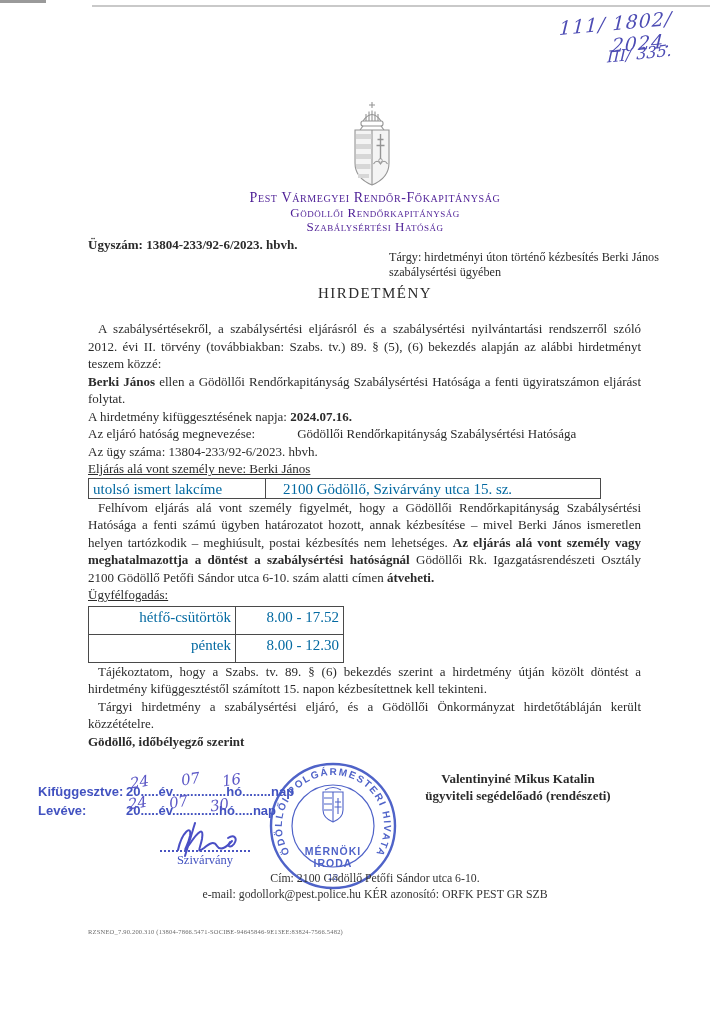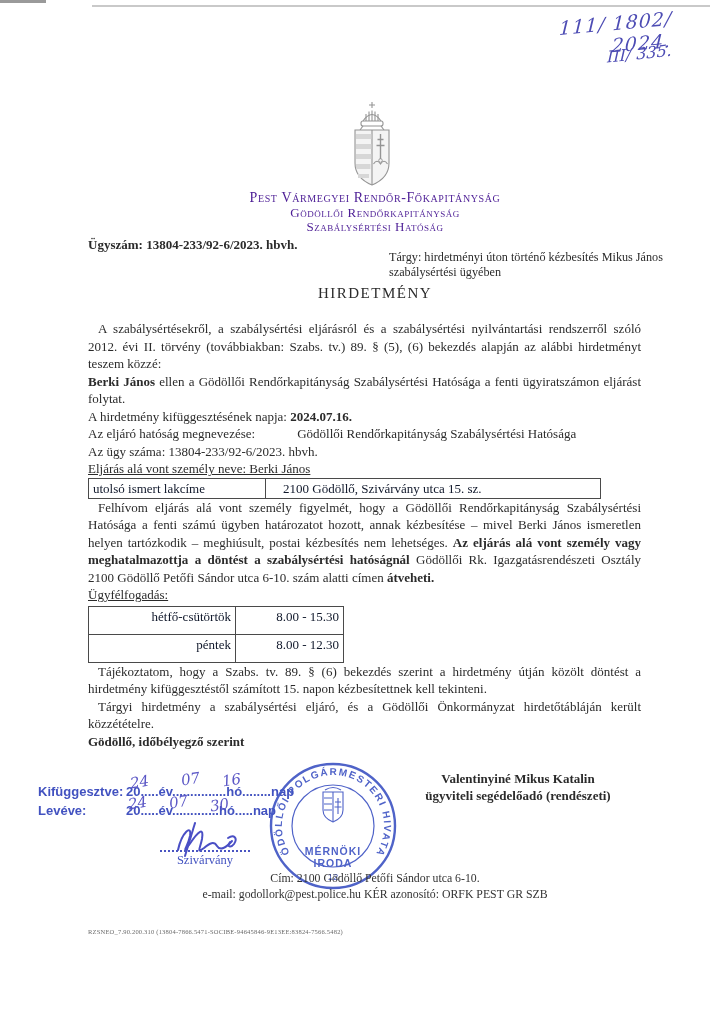--- a/index.html
+++ b/index.html
@@ -31,21 +31,21 @@
   
   .content{left:88px;top:320px;width:553px;font-size:13px;line-height:17.5px;}
   .content p{margin:0;text-align:justify;}
   .ind{text-indent:10px;}
   b,.b{font-weight:bold;}
   .uline{text-decoration:underline;}
   .mt6{margin-top:6px;}
   .plain{text-align:left !important;}
   .gapval{display:inline-block;margin-left:42px;}
 
-  table{border-collapse:collapse;font-size:13px;color:#0f172a;}
+  table{border-collapse:collapse;font-size:15px;color:#0369a1;}
   td{border:1px solid #4a4a4a;vertical-align:top;padding:2px 4px 1px 4px;line-height:16px;}
   .t-address{width:513px;margin:0;}
   .t-address td.c1{width:168px;}
   .t-address td.c2{padding-left:17px;}
   .t-hours{width:256px;margin-top:2px;text-align:right;}
   .t-hours td.c1{width:138px;}
   .t-hours td{height:24px;}
 
   .dateline{margin-top:8px;font-weight:bold;text-align:left !important;}
 
@@ -113,21 +113,21 @@
 
   <div class="abs org">
     <div class="l1">Pest Vármegyei Rendőr-Főkapitányság</div>
     <div class="l2">Gödöllői Rendőrkapitányság</div>
     <div class="l3">Szabálysértési Hatóság</div>
   </div>
 
   <div class="abs case-number">Ügyszám: 13804-233/92-6/2023. hbvh.</div>
 
   <div class="abs subject">
-    <div>Tárgy: hirdetményi úton történő kézbesítés Mikus János</div>
+    <div>Tárgy: hirdetményi úton történő kézbesítés Berki János</div>
     <div>szabálysértési ügyében</div>
   </div>
 
   <div class="abs doc-title">HIRDETMÉNY</div>
 
   <div class="abs content">
     <p class="ind">A szabálysértésekről, a szabálysértési eljárásról és a szabálysértési nyilvántartási rendszerről szóló 2012. évi II. törvény (továbbiakban: Szabs. tv.) 89. § (5), (6) bekezdés alapján az alábbi hirdetményt teszem közzé:</p>
     <p><b>Berki János</b><span> ellen a Gödöllői Rendőrkapitányság Szabálysértési Hatósága a fenti ügyiratszámon eljárást folytat.</span></p>
     <p class="plain"><span>A hirdetmény kifüggesztésének napja: </span><b>2024.07.16.</b></p>
     <p class="plain"><span>Az eljáró hatóság megnevezése:</span><span class="gapval">Gödöllői Rendőrkapitányság Szabálysértési Hatósága</span></p>
@@ -145,21 +145,21 @@
       </table>
 
     <p class="ind"><span>Felhívom eljárás alá vont személy figyelmét, hogy a Gödöllői Rendőrkapitányság Szabálysértési Hatósága a fenti számú ügyben határozatot hozott, annak kézbesítése – mivel Berki János ismeretlen helyen tartózkodik – meghiúsult, postai kézbesítés nem lehetséges. </span><b>Az eljárás alá vont személy vagy meghatalmazottja a döntést a szabálysértési hatóságnál </b><span>Gödöllői Rk. Igazgatásrendészeti Osztály 2100 Gödöllő Petőfi Sándor utca 6-10. szám alatti címen </span><b>átveheti.</b></p>
 
     <p class="plain uline mt6">Ügyfélfogadás:</p>
 
     <table class="t-hours">
       <tbody>
           <tr>
         <td class="c1">hétfő-csütörtök</td>
-        <td>8.00 - 15.30</td>
+        <td>8.00 - 17.52</td>
       </tr>
       <tr>
         <td class="c1">péntek</td>
         <td>8.00 - 12.30</td>
       </tr>
     </tbody>
       </table>
 
     <p class="ind">Tájékoztatom, hogy a Szabs. tv. 89. § (6) bekezdés szerint a hirdetmény útján közölt döntést a hirdetmény kifüggesztéstől számított 15. napon kézbesítettnek kell tekinteni.</p>
     <p class="ind">Tárgyi hirdetmény a szabálysértési eljáró, és a Gödöllői Önkormányzat hirdetőtábláján került közzétételre.</p>

